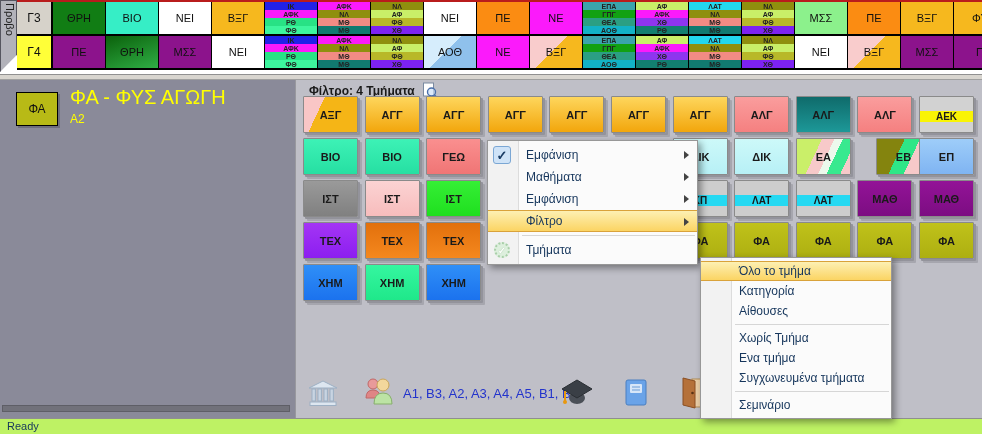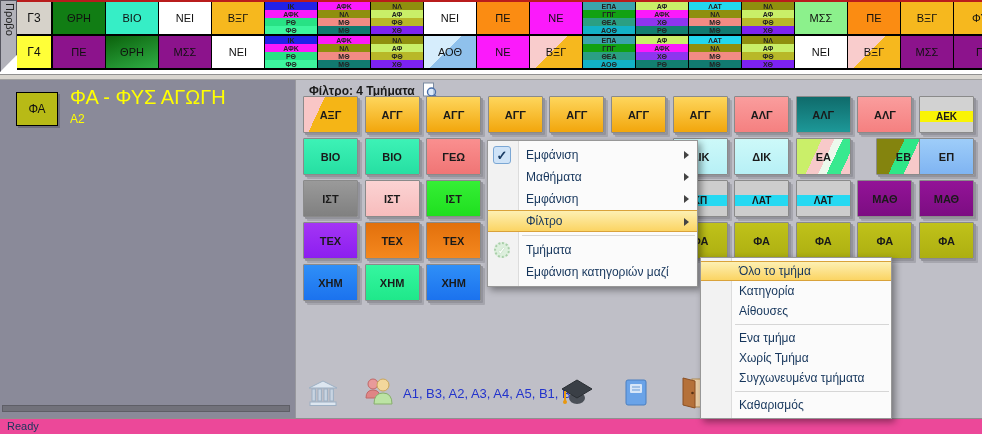--- a/index.html
+++ b/index.html
@@ -102,21 +102,21 @@
   .mi-greencheck {
     position: absolute; left: 6px; top: 3px; width: 16px; height: 16px;
     background: #ddefdd; border: 2px dotted #a9cfa9; border-radius: 50%;
     display: flex; align-items: center; justify-content: center;
     font-size: 10px; color: #fff; font-weight: 700; text-shadow: 0 0 1px #8ab98a;
   }
 
   
   #status-bar {
     position: absolute; left: 0; top: 418px; width: 982px; height: 16px;
-    background: #ec4899; border-top: 1px solid #8f8f8f;
+    background: #bef264; border-top: 1px solid #8f8f8f;
     font-size: 11px; color: #16365c; line-height: 15px; padding-left: 7px;
   }
 </style>
 </head>
 <body>
 
 <div id="top-band">
   <div id="view-tab">Προβο</div>
   <div id="timetable">
       <div class="tt-row">
@@ -428,44 +428,41 @@
     </div>
     <div class="menu-item mi-hl">
       <span>Φίλτρο</span>
       <div class="mi-arrow"></div>
     </div>
     <div class="menu-sep"></div>
     <div class="menu-item">
       <div class="mi-greencheck">✓</div>
       <span>Τμήματα</span>
     </div>
-    <div class="menu-item">
-      <span>Εμφάνιση κατηγοριών μαζί</span>
-    </div>
   </div>
 
 <div id="filter-submenu" class="menu">
     <div class="menu-item mi-hl">
       <span>Όλο το τμήμα</span>
     </div>
     <div class="menu-item">
       <span>Κατηγορία</span>
     </div>
     <div class="menu-item">
       <span>Αίθουσες</span>
     </div>
     <div class="menu-sep"></div>
     <div class="menu-item">
+      <span>Χωρίς Τμήμα</span>
+    </div>
+    <div class="menu-item">
       <span>Ενα τμήμα</span>
     </div>
     <div class="menu-item">
-      <span>Χωρίς Τμήμα</span>
-    </div>
-    <div class="menu-item">
       <span>Συγχωνευμένα τμήματα</span>
     </div>
     <div class="menu-sep"></div>
     <div class="menu-item">
-      <span>Καθαρισμός</span>
+      <span>Σεμινάριο</span>
     </div>
   </div>
 
 <div id="status-bar">Ready</div>
 
 </body></html>

